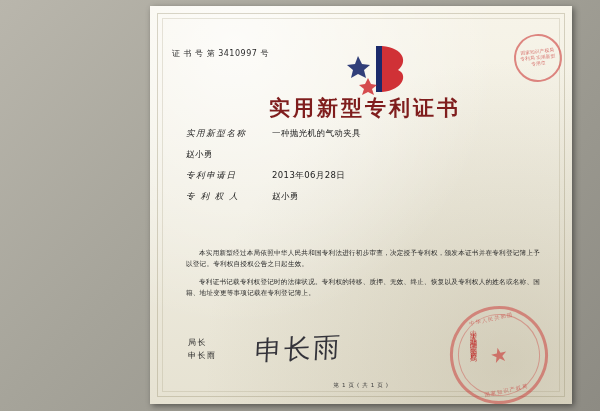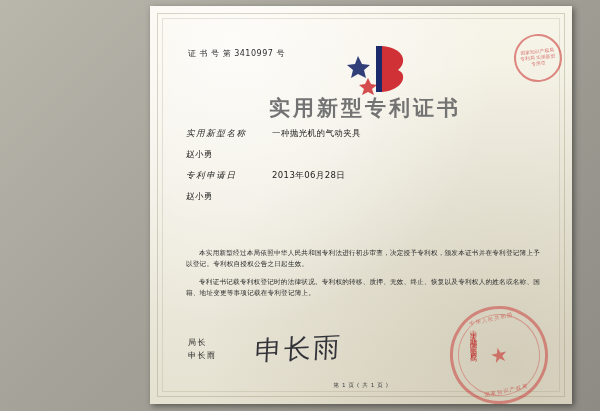--- a/index.html
+++ b/index.html
@@ -50,21 +50,21 @@
     pointer-events:none;
   }
   #band-outer { left:7px; top:7px; right:7px; bottom:7px; }
   #band-inner { left:12px; top:12px; right:12px; bottom:12px; border-color: rgba(150,140,110,.22); }
 
   .content { position:absolute; inset:0; }
 
   
   .cert-no {
     position:absolute;
-    left: 38px; top: 42px;
+    left: 22px; top: 42px;
     font-size: 8px;
     color: #2d2d2d;
     letter-spacing: .5px;
     font-family: "DejaVu Sans", sans-serif;
   }
 
   
   #emblem {
     position:absolute;
     left: 196px; top: 34px;
@@ -72,21 +72,21 @@
   }
 
   
   .title {
     position:absolute;
     left:8px; right:0; top: 88px;
     text-align:center;
     font-size: 21px;
     font-weight: bold;
     letter-spacing: 3px;
-    color:#737373;
+    color:#7f1d1d;
     font-family: Liberation Sans, sans-serif;
   }
 
   
   .fields {
     position:absolute;
     left: 36px; top: 122px; right: 30px;
   }
   .field-row {
     display:flex;
@@ -244,20 +244,21 @@
           <span class="field-value">一种抛光机的气动夹具</span>
         </div>
         <div class="field-row">
           <span class="field-value">赵小勇</span>
         </div>
         <div class="field-row">
           <span class="field-label">专利申请日</span>
           <span class="field-value">2013年06月28日</span>
         </div>
         <div class="field-row">
+          <span class="field-label">专 利 权 人</span>
           <span class="field-value">赵小勇</span>
         </div>
       </div>
 
       <div class="body-text">
         <p>本实用新型经过本局依照中华人民共和国专利法进行初步审查，决定授予专利权，颁发本证书并在专利登记簿上予以登记。专利权自授权公告之日起生效。</p>
         <p>专利证书记载专利权登记时的法律状况。专利权的转移、质押、无效、终止、恢复以及专利权人的姓名或名称、国籍、地址变更等事项记载在专利登记簿上。</p>
       </div>
 
       <div class="sig-block">

